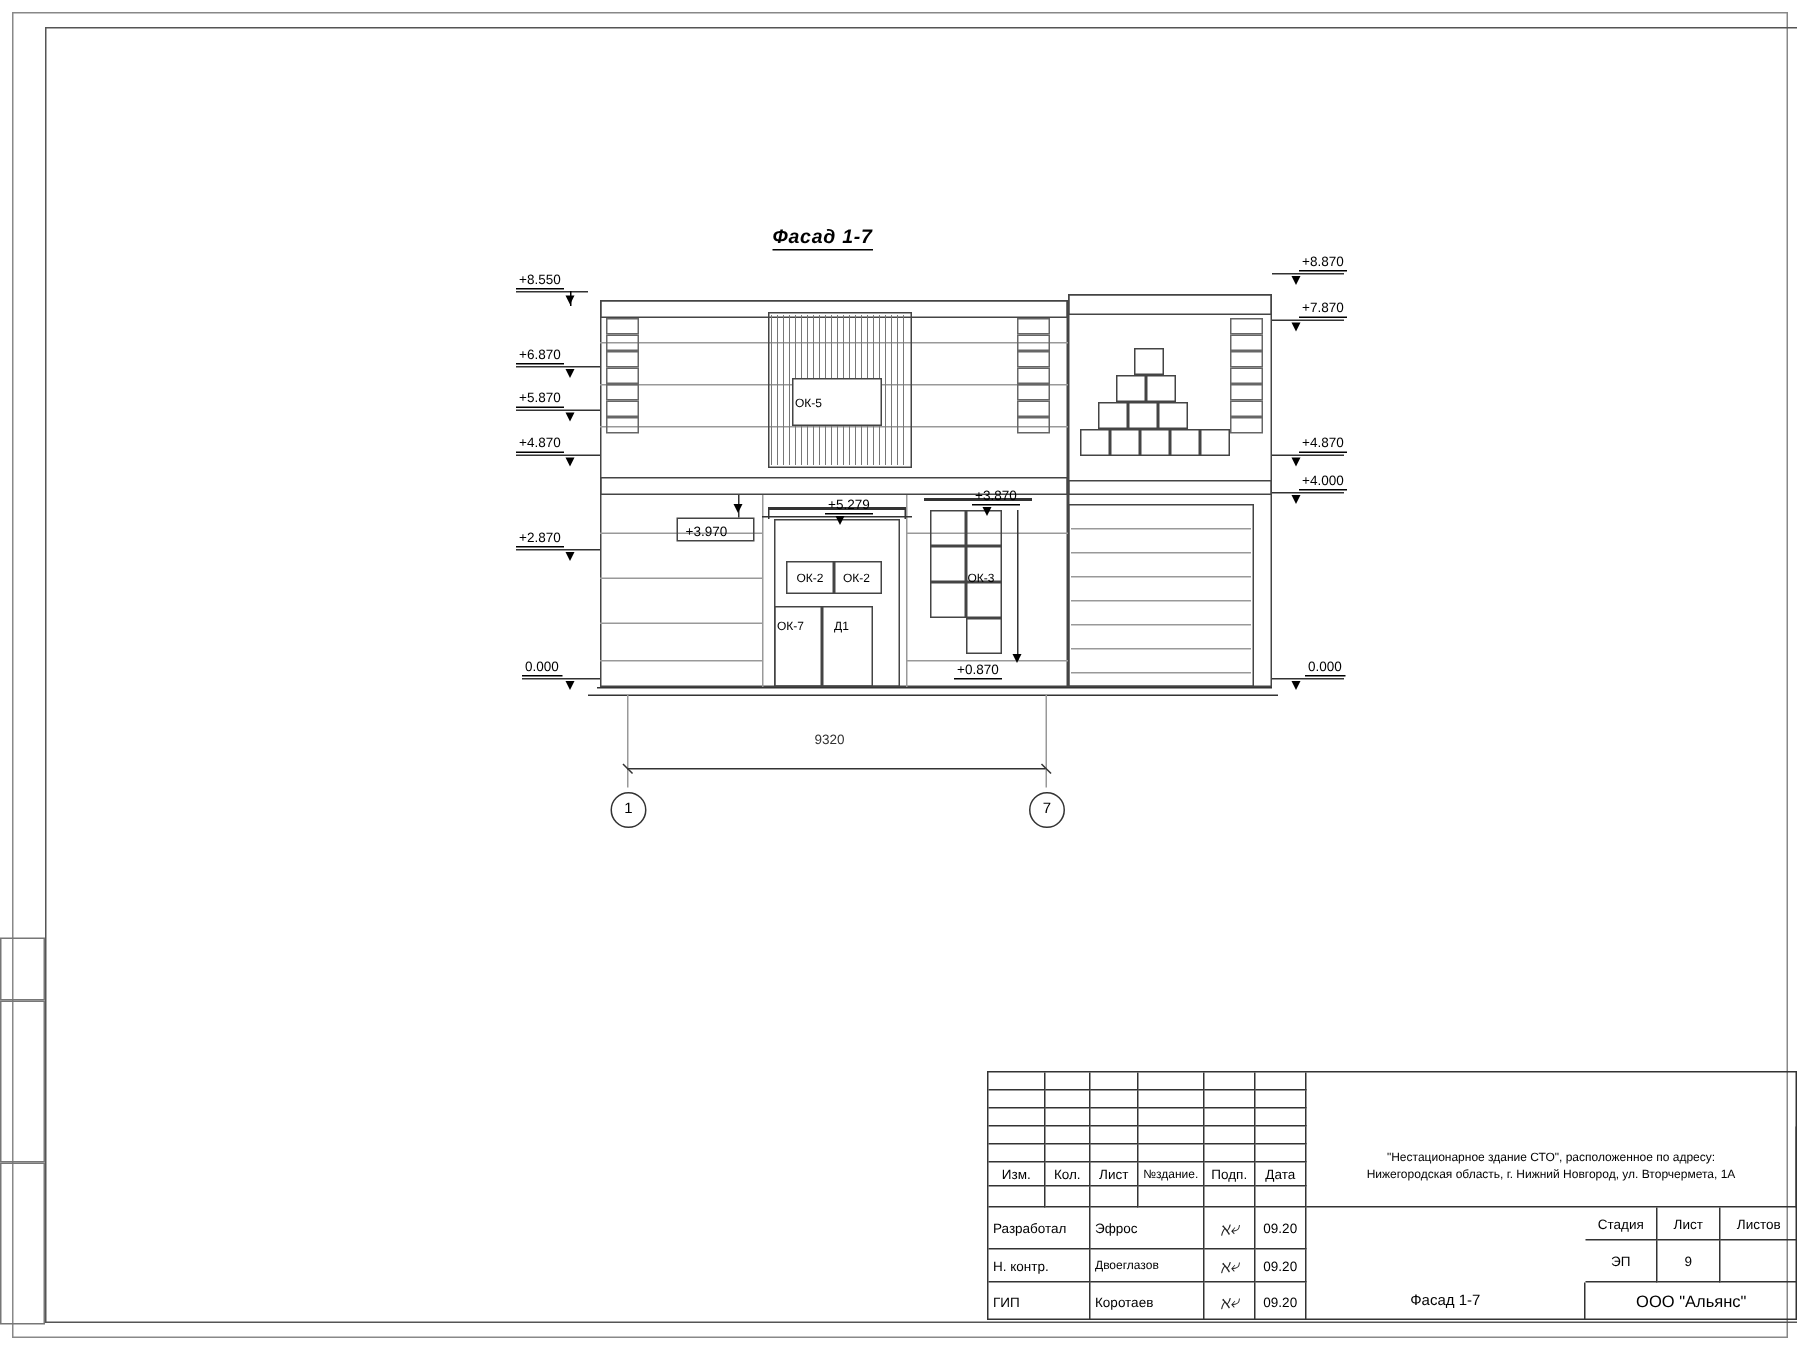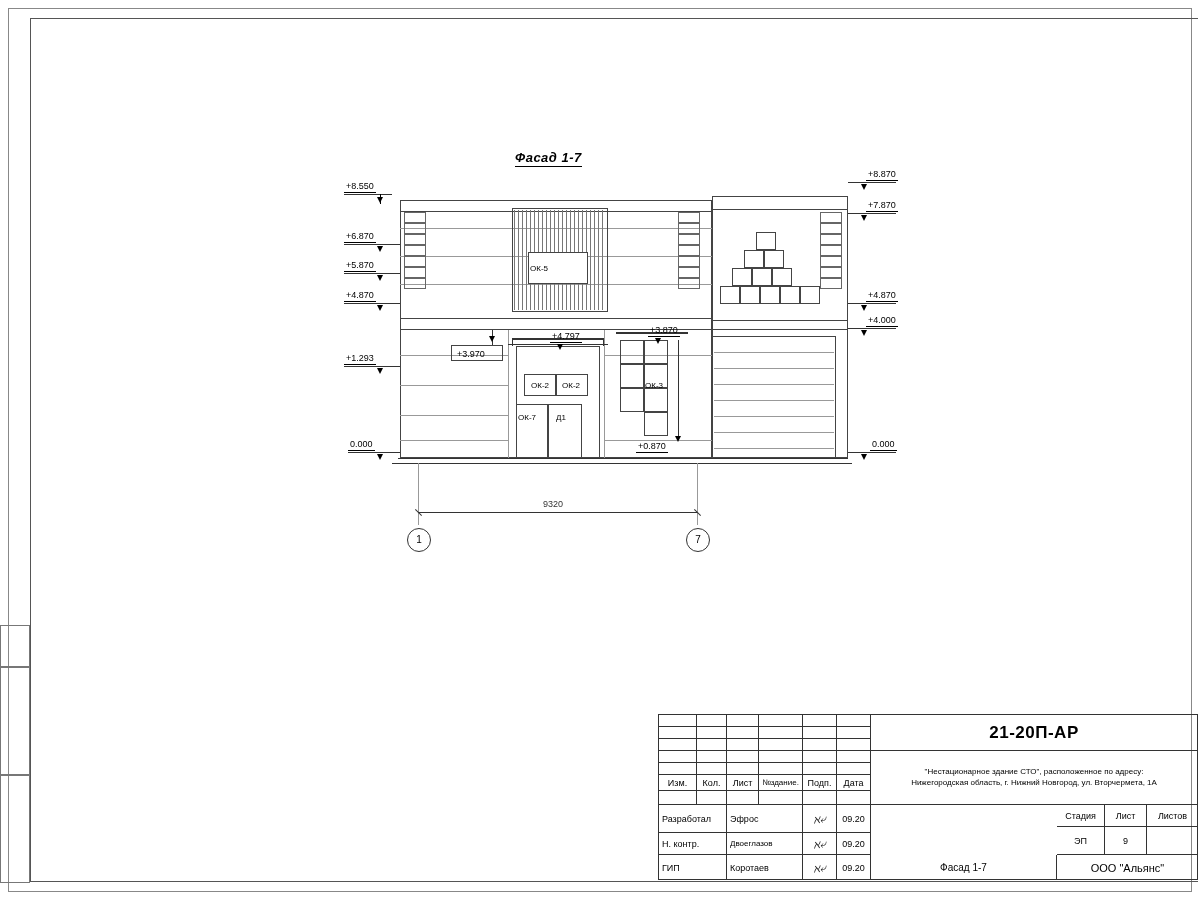--- a/index.html
+++ b/index.html
@@ -323,21 +323,21 @@
   <div class="ln h" style="left:344px;top:273px;width:56px;"></div>
   <div class="arrowdown" style="left:377px;top:275px;"></div>
 
   <div class="mark" style="left:344px;top:290px;">
     <span class="bar">+4.870</span>
   </div>
   <div class="ln h" style="left:344px;top:303px;width:56px;"></div>
   <div class="arrowdown" style="left:377px;top:305px;"></div>
 
   <div class="mark" style="left:344px;top:353px;">
-    <span class="bar">+1.293</span>
+    <span class="bar">+2.870</span>
   </div>
   <div class="ln h" style="left:344px;top:366px;width:56px;"></div>
   <div class="arrowdown" style="left:377px;top:368px;"></div>
 
   <div class="mark" style="left:348px;top:439px;">
     <span class="bar">0.000</span>
   </div>
   <div class="ln h" style="left:348px;top:452px;width:52px;"></div>
   <div class="arrowdown" style="left:377px;top:454px;"></div>
 
@@ -370,41 +370,41 @@
   </div>
   <div class="ln h" style="left:848px;top:452px;width:48px;"></div>
   <div class="arrowdown" style="left:861px;top:454px;"></div>
 
   <div class="rct" style="left:451px;top:345px;width:52px;height:16px;"></div>
   <div class="lbl s9" style="left:457px;top:349px;">+3.970</div>
   <div class="ln v" style="left:492px;top:330px;height:15px;"></div>
   <div class="arrowdown" style="left:489px;top:336px;"></div>
 
   <div class="mark" style="left:550px;top:331px;">
-    <span class="bar">+4.797</span>
+    <span class="bar">+5.279</span>
   </div>
   <div class="arrowdown" style="left:557px;top:344px;"></div>
 
   <div class="mark" style="left:648px;top:325px;">
     <span class="bar">+3.870</span>
   </div>
   <div class="arrowdown" style="left:655px;top:338px;"></div>
 
   <div class="mark" style="left:636px;top:441px;">
     <span class="bar">+0.870</span>
   </div>
   <div class="ln v" style="left:678px;top:340px;height:100px;"></div>
   <div class="arrowdown" style="left:675px;top:436px;"></div>
 
   <div class="ln v light" style="left:418px;top:463px;height:62px;"></div>
   <div class="ln v light" style="left:697px;top:463px;height:62px;"></div>
   <div class="ln h" style="left:418px;top:512px;width:279px;"></div>
   <div class="tick-slash" style="left:414px;top:512px;"></div>
   <div class="tick-slash" style="left:693px;top:512px;"></div>
-  <div class="dim-text" style="left:543px;top:499px;">9320</div>
+  <div class="dim-text" style="left:543px;top:488px;">9320</div>
   <div class="axis-circle" style="left:407px;top:528px;">1</div>
   <div class="axis-circle" style="left:686px;top:528px;">7</div>
 
   <div id="stamp">
 
     <div class="cell" style="left:0;top:0;width:38px;height:12px;"></div>
     <div class="cell" style="left:38px;top:0;width:30px;height:12px;"></div>
     <div class="cell" style="left:68px;top:0;width:32px;height:12px;"></div>
     <div class="cell" style="left:100px;top:0;width:44px;height:12px;"></div>
     <div class="cell" style="left:144px;top:0;width:34px;height:12px;"></div>
@@ -466,23 +466,20 @@
     </div>
     <div class="cell center" style="left:178px;top:118px;width:34px;height:22px;">09.20</div>
 
     <div class="cell nb" style="left:0;top:140px;width:68px;height:25px;">ГИП</div>
     <div class="cell nb" style="left:68px;top:140px;width:76px;height:25px;">Коротаев</div>
     <div class="cell nb center" style="left:144px;top:140px;width:34px;height:25px;">
       <span class="sig">ℵ⤶</span>
     </div>
     <div class="cell nb center" style="left:178px;top:140px;width:34px;height:25px;">09.20</div>
 
-    <div class="cell center" style="left:212px;top:0;width:327px;height:36px;">
-      <span class="big-code">21-20П-АР</span>
-    </div>
 
     <div class="cell center" style="left:212px;top:36px;width:327px;height:54px;flex-direction:column;justify-content:center;">
       <span class="addr">"Нестационарное здание СТО", расположенное по адресу:</span>
       <span class="addr">Нижегородская область, г. Нижний Новгород, ул. Вторчермета, 1А</span>
     </div>
 
 
     <div class="cell center" style="left:398px;top:90px;width:48px;height:22px;">Стадия</div>
     <div class="cell center" style="left:446px;top:90px;width:42px;height:22px;">Лист</div>
     <div class="cell center nr" style="left:488px;top:90px;width:51px;height:22px;">Листов</div>

